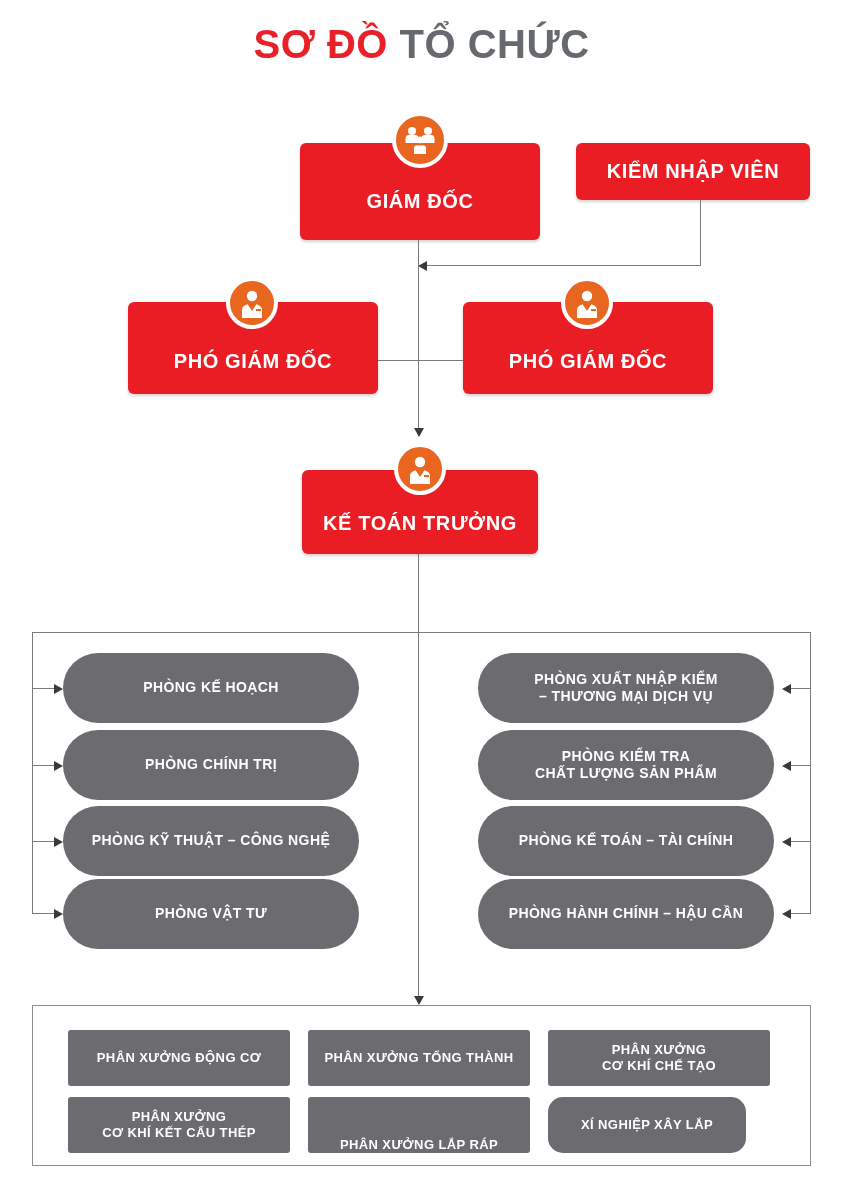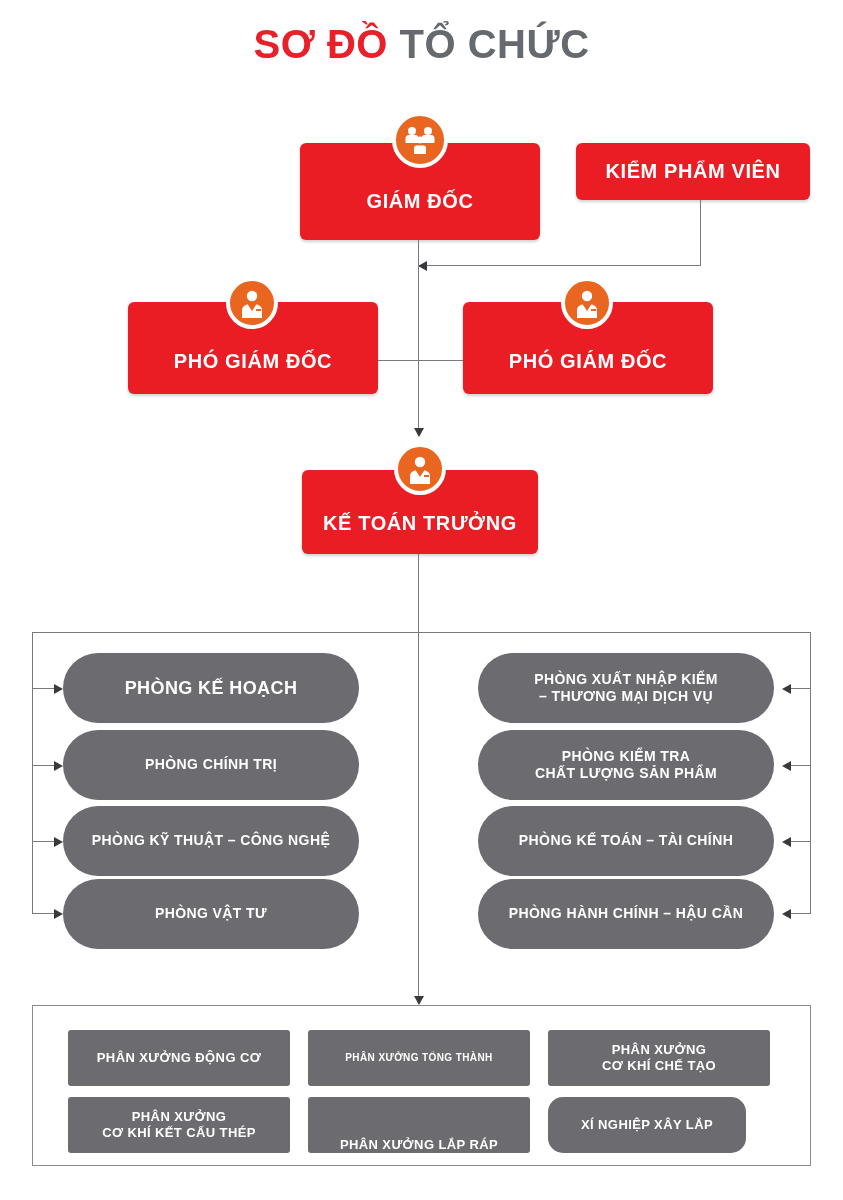--- a/index.html
+++ b/index.html
@@ -147,21 +147,21 @@
       <path d="M2.5 18 L2.5 13 Q2.5 10.6 5 10 L13 10 Q15.5 10.6 15.5 13 L15.5 18 Z" fill="#ffffff"></path>
       <circle cx="25" cy="6" r="4" fill="#ffffff"></circle>
       <path d="M18.5 18 L18.5 13 Q18.5 10.6 21 10 L29 10 Q31.5 10.6 31.5 13 L31.5 18 Z" fill="#ffffff"></path>
       <circle cx="17" cy="15" r="3.4" fill="#ffffff"></circle>
       <path d="M11 29 L11 23 Q11 20.6 13.6 20 L20.4 20 Q23 20.6 23 23 L23 29 Z" fill="#ffffff"></path>
       <rect x="0" y="18.6" width="34" height="1.8" fill="#e8661f"></rect>
     </svg>
   </div>
 
   <div class="redbox" style="left:576px; top:143px; width:234px; height:57px; font-size:20px;">
-    <span class="lbl">KIỂM PHẨM VIÊN</span>
+    <span class="lbl">KIỂM NHẬP VIÊN</span>
   </div>
 
   <div class="line-v" style="left:700px; top:200px; height:66px;"></div>
   <div class="line-h" style="left:418px; top:265px; width:283px;"></div>
   <div class="arrow arrow-left" style="left:418px; top:261px;"></div>
 
   <div class="line-v" style="left:418px; top:240px; height:120px;"></div>
 
   <div class="redbox" style="left:128px; top:302px; width:250px; height:92px; font-size:20px; padding-top:26px;">
     <span class="lbl">PHÓ GIÁM ĐỐC</span>
@@ -201,21 +201,21 @@
     </svg>
   </div>
 
   <div class="line-v" style="left:418px; top:554px; height:450px;"></div>
   <div class="arrow arrow-down" style="left:414px; top:996px;"></div>
 
   <div class="line-h" style="left:32px; top:632px; width:779px;"></div>
   <div class="line-v" style="left:32px; top:632px; height:282px;"></div>
   <div class="line-v" style="left:810px; top:632px; height:282px;"></div>
 
-  <div class="pill" style="left:63px; top:653px; width:296px; height:70px; font-size:18px;">
+  <div class="pill" style="left:63px; top:653px; width:296px; height:70px; font-size:14px;">
     <span class="lbl">PHÒNG KẾ HOẠCH</span>
   </div>
   <div class="line-h" style="left:32px; top:688px; width:23px;"></div>
   <div class="arrow arrow-right" style="left:54px; top:684px;"></div>
 
   <div class="pill" style="left:63px; top:730px; width:296px; height:70px; font-size:14px;">
     <span class="lbl">PHÒNG CHÍNH TRỊ</span>
   </div>
   <div class="line-h" style="left:32px; top:765px; width:23px;"></div>
   <div class="arrow arrow-right" style="left:54px; top:761px;"></div>
@@ -257,21 +257,21 @@
   </div>
   <div class="line-h" style="left:791px; top:913px; width:20px;"></div>
   <div class="arrow arrow-left" style="left:782px; top:909px;"></div>
 
   <div class="frame" style="left:32px; top:1005px; width:779px; height:161px;"></div>
 
   <div class="shoprect" style="left:68px; top:1030px; width:222px; height:56px; font-size:13px; flex-direction:column;">
     <span class="lbl">PHÂN XƯỞNG ĐỘNG CƠ</span>
     <span class="lbl"></span>
   </div>
-  <div class="shoprect" style="left:308px; top:1030px; width:222px; height:56px; font-size:10px; flex-direction:column;">
+  <div class="shoprect" style="left:308px; top:1030px; width:222px; height:56px; font-size:13px; flex-direction:column;">
     <span class="lbl">PHÂN XƯỞNG TỔNG THÀNH</span>
     <span class="lbl"></span>
   </div>
   <div class="shoprect" style="left:548px; top:1030px; width:222px; height:56px; font-size:13px; flex-direction:column;">
     <span class="lbl">PHÂN XƯỞNG</span>
     <span class="lbl">CƠ KHÍ CHẾ TẠO</span>
   </div>
 
   <div class="shoprect" style="left:68px; top:1097px; width:222px; height:56px; font-size:13px; flex-direction:column;">
     <span class="lbl">PHÂN XƯỞNG</span>

